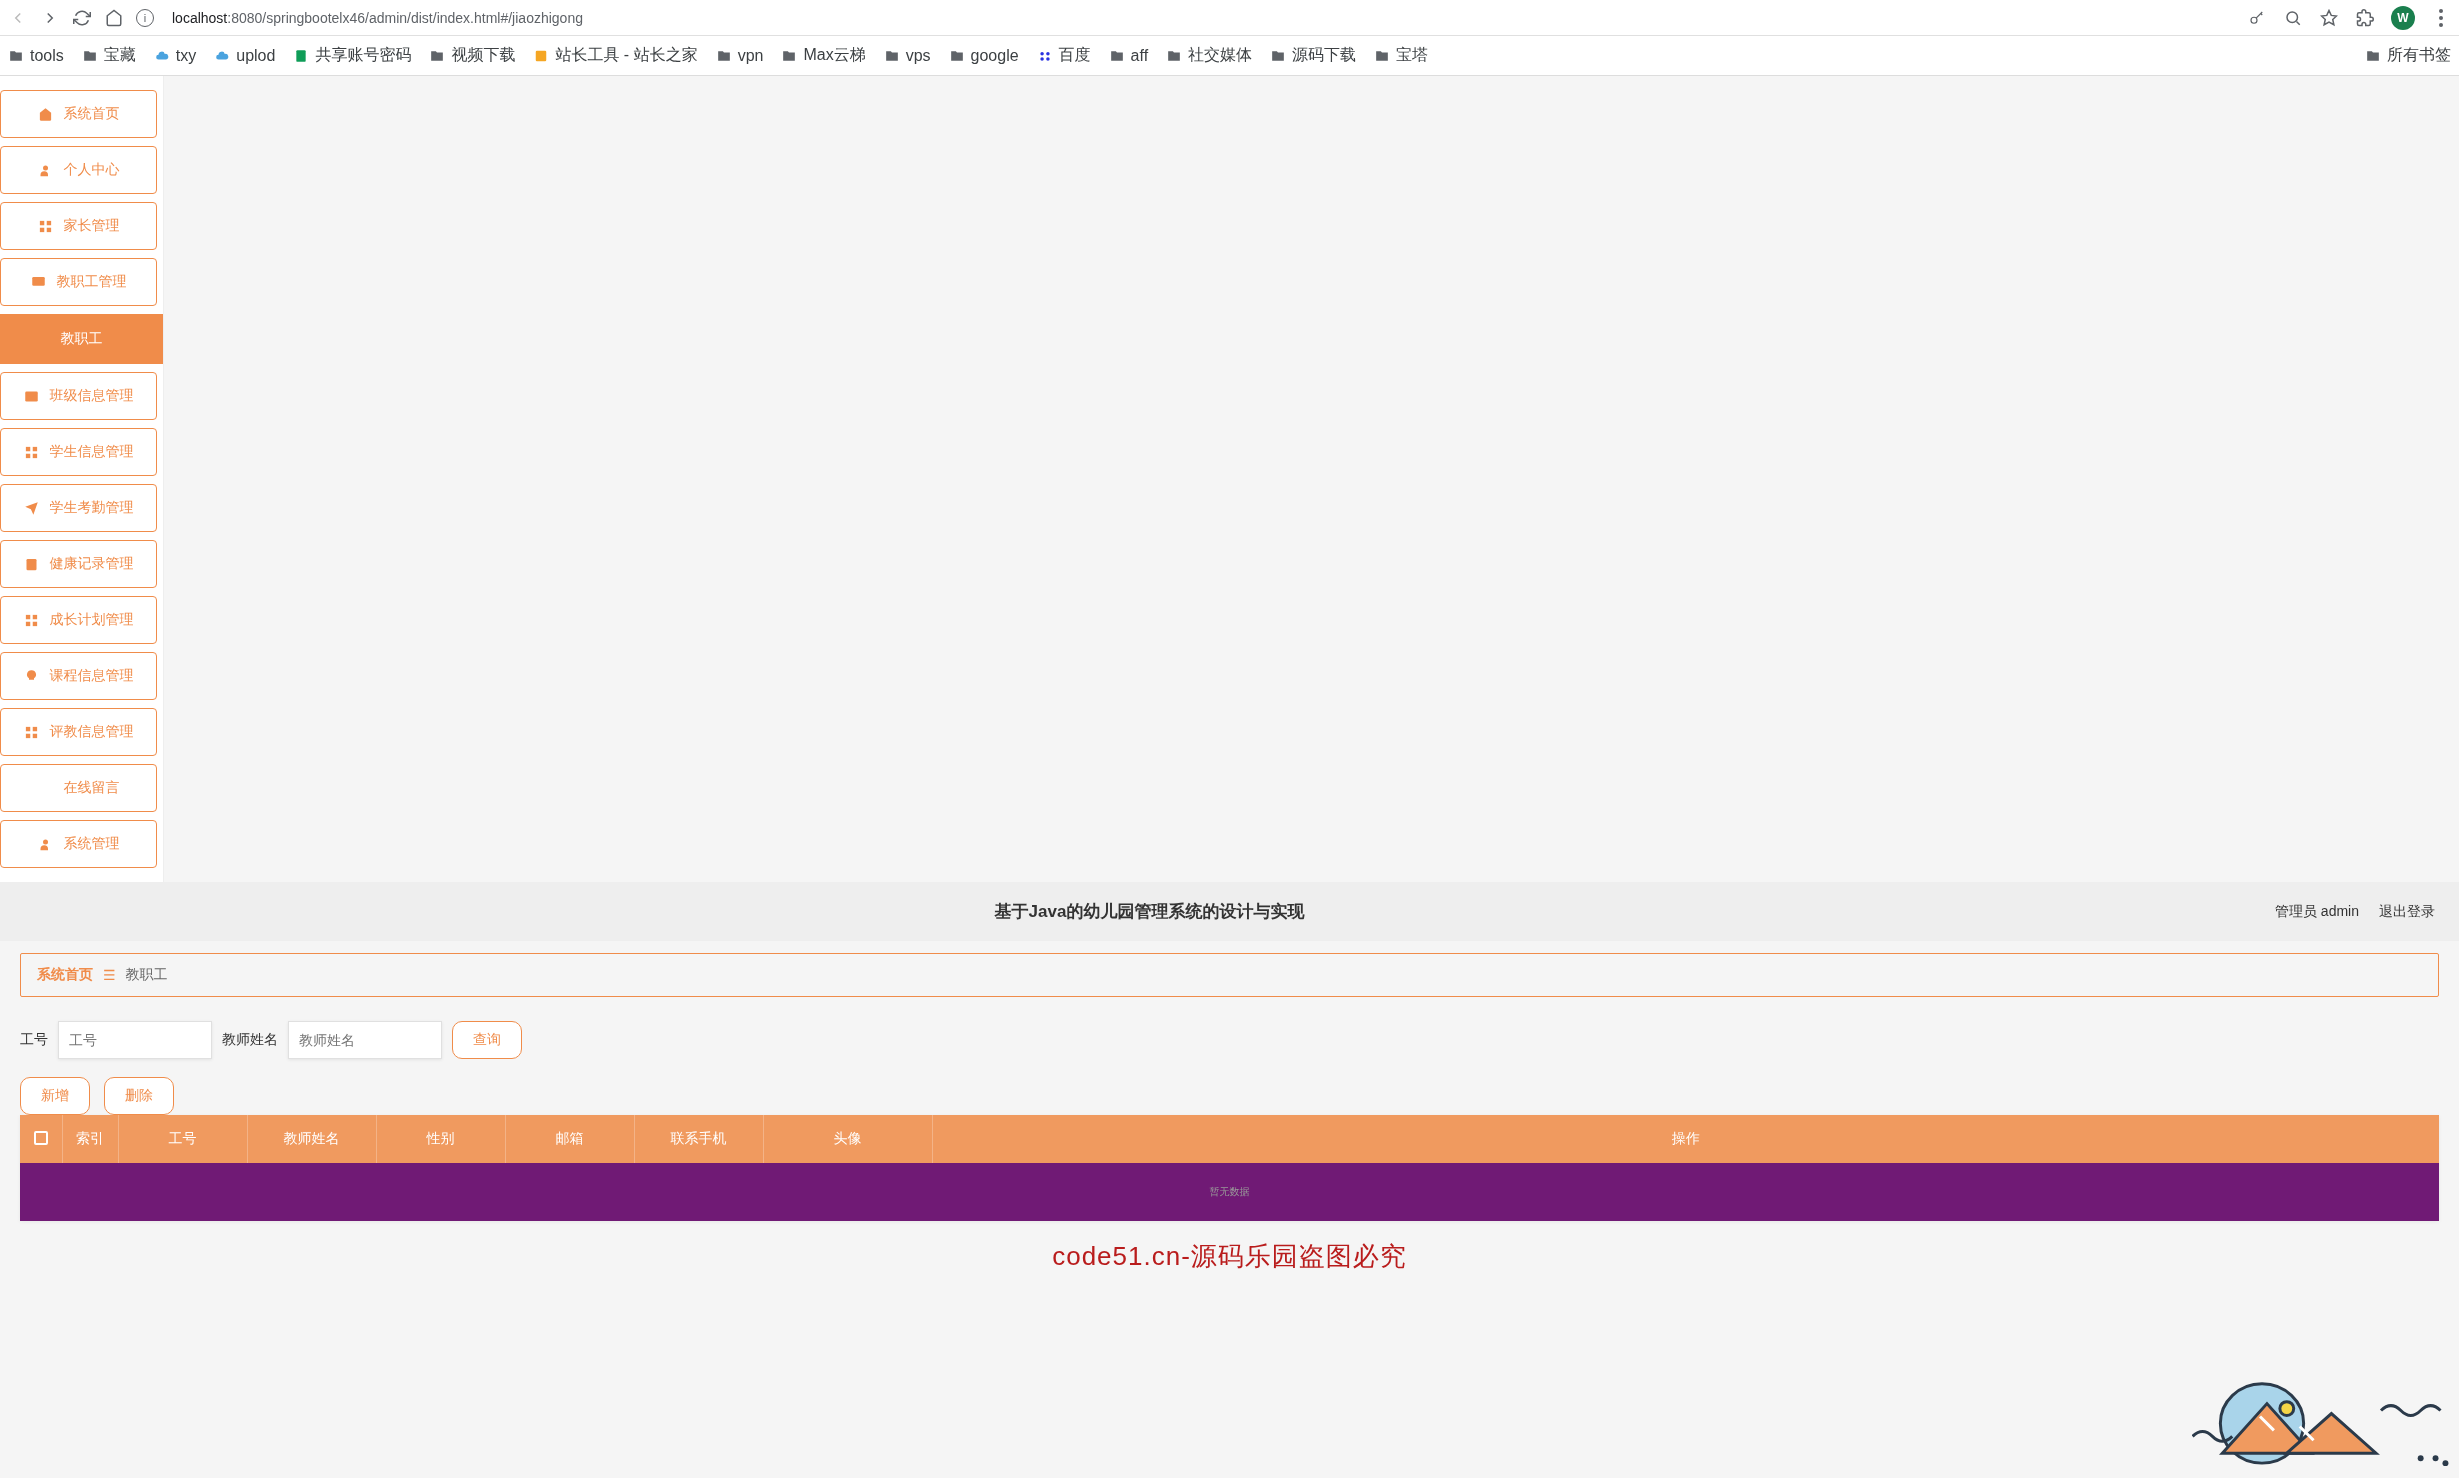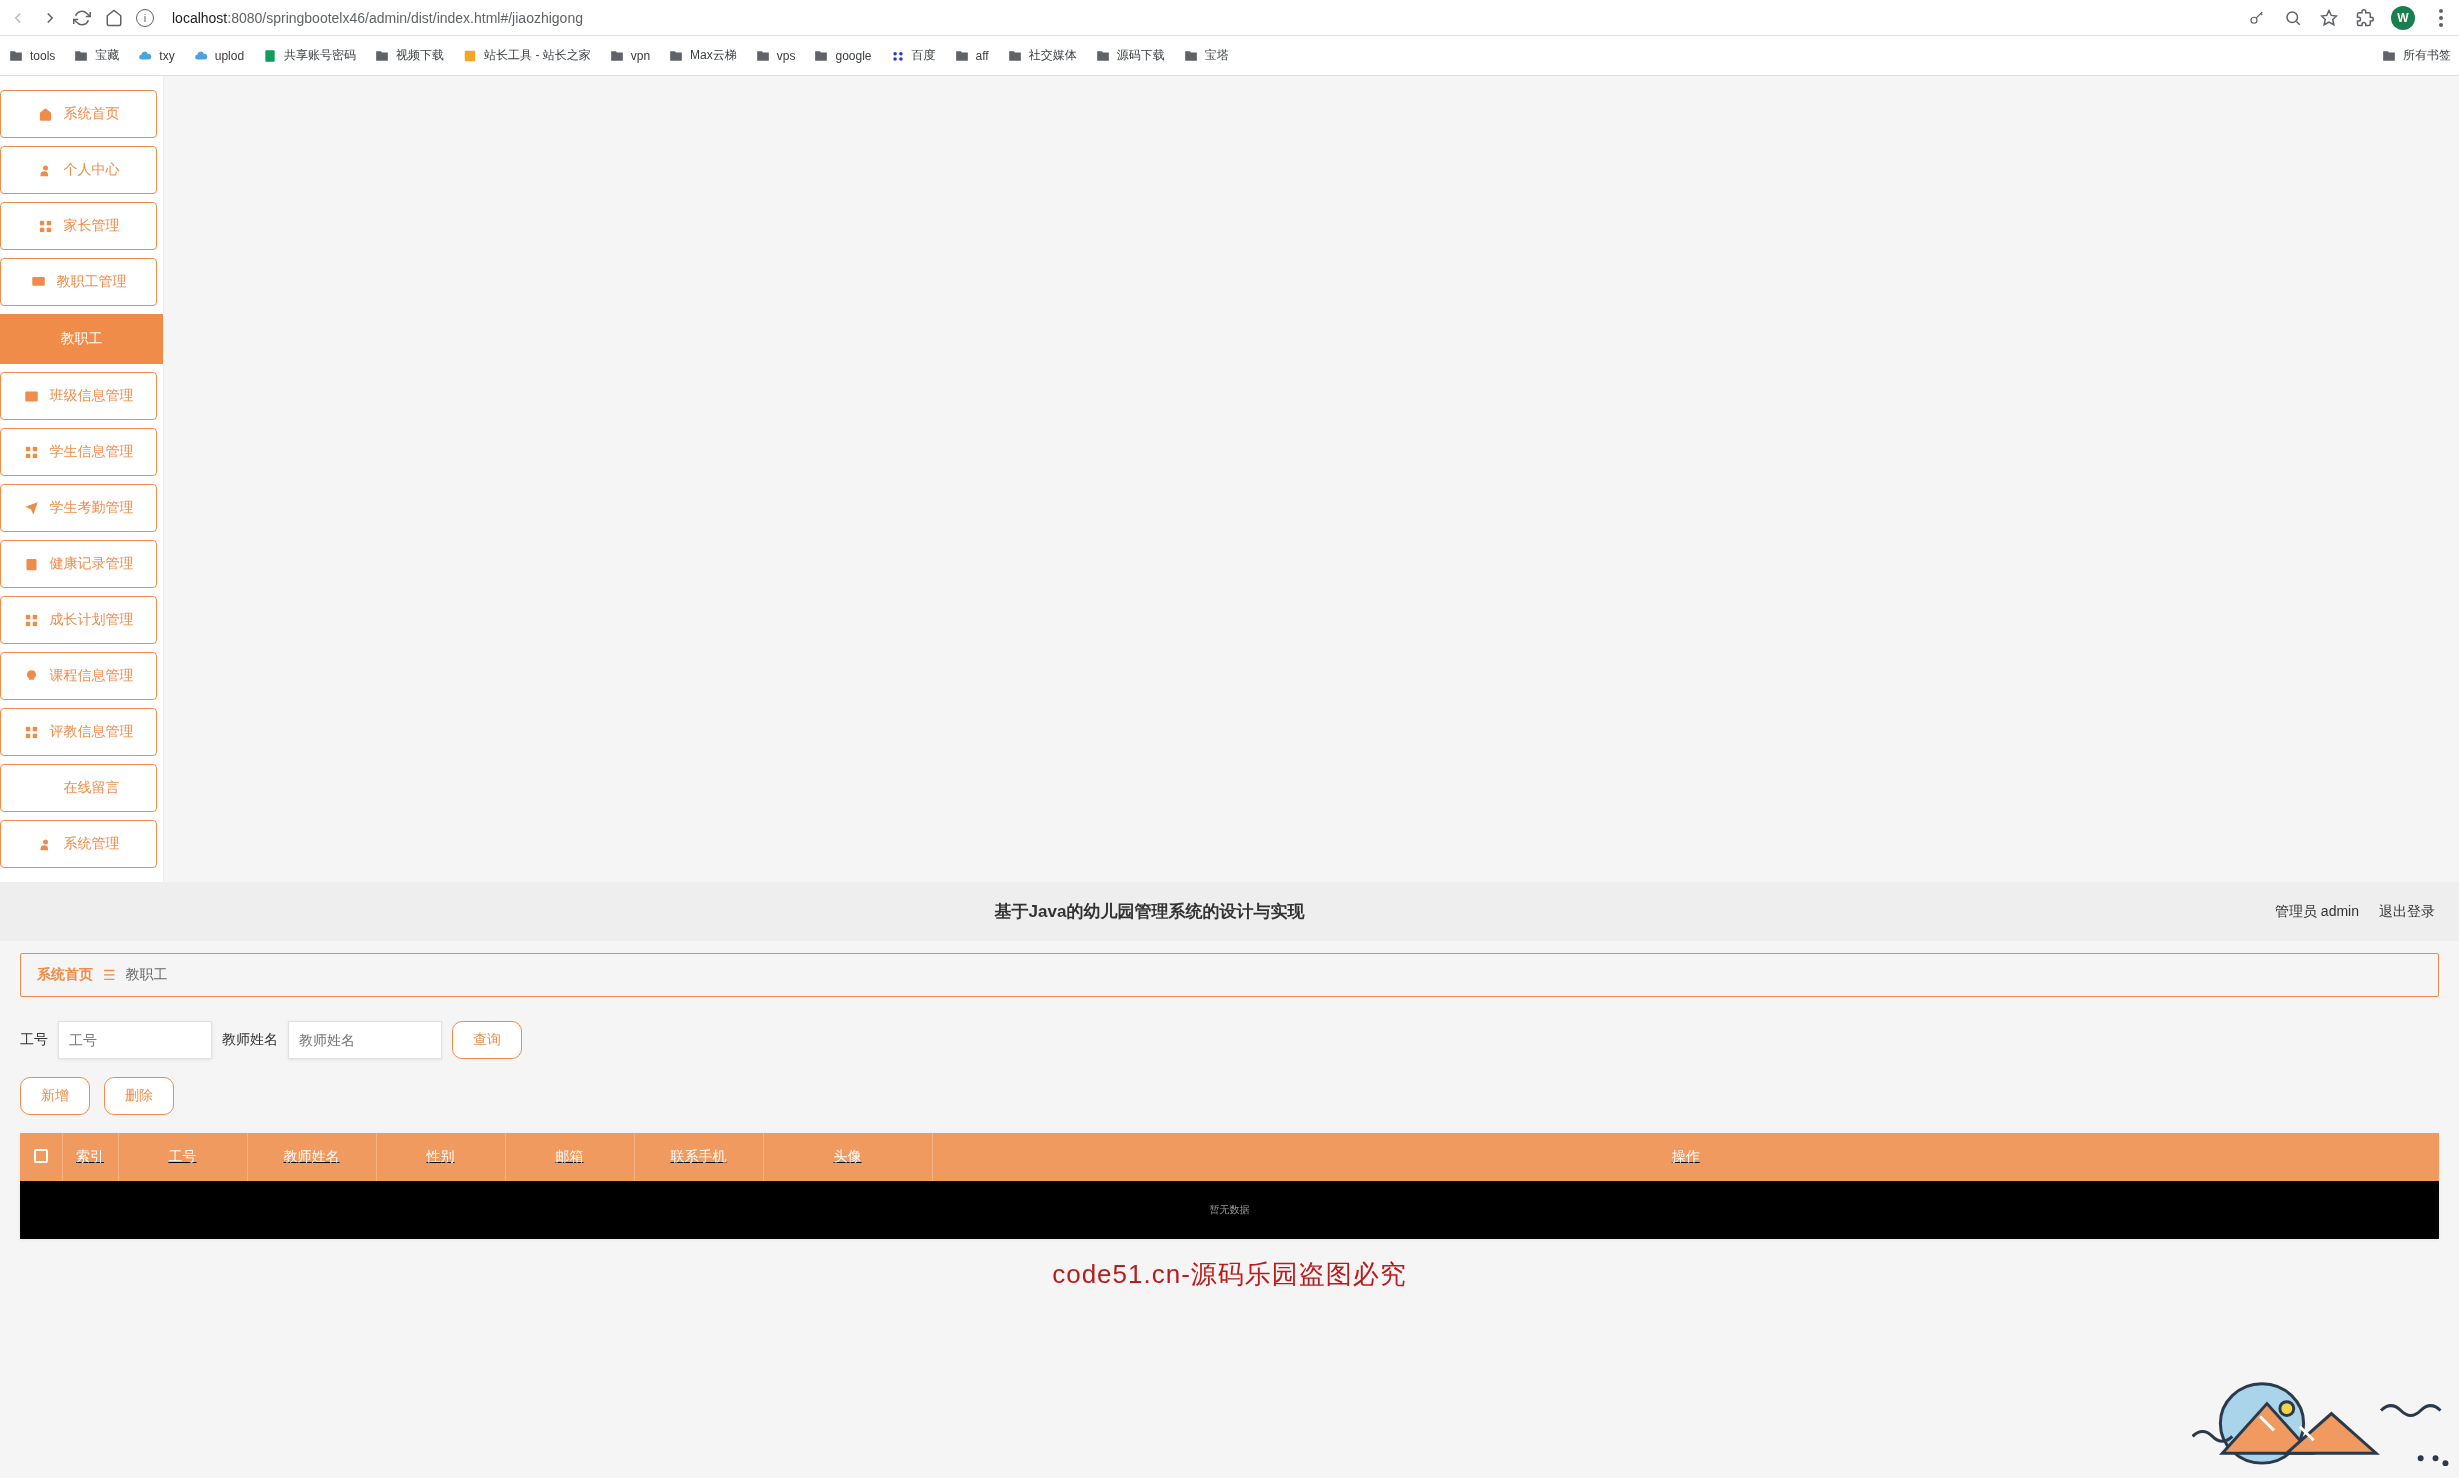--- a/index.html
+++ b/index.html
@@ -8,21 +8,21 @@
 
 .browser-bar { height: 36px; background: #fff; display: flex; align-items: center; padding: 0 8px; gap: 12px; border-bottom: 1px solid #e0e0e0; }
 .browser-bar .nav-icon { width: 20px; height: 20px; display: flex; align-items: center; justify-content: center; color: #5f6368; cursor: pointer; }
 .browser-bar .url { flex: 1; font-size: 14px; color: #202124; padding-left: 6px; }
 .browser-bar .url .host { color: #202124; }
 .browser-bar .url .path { color: #5f6368; }
 .browser-bar .right-icons { display: flex; gap: 16px; align-items: center; }
 .browser-bar .avatar-circle { width: 24px; height: 24px; border-radius: 50%; background: #1a7f4e; color: #fff; display: flex; align-items: center; justify-content: center; font-size: 12px; font-weight: bold; }
 
 
-.bookmarks-bar { height: 40px; background: #fff; display: flex; align-items: center; padding: 0 8px; gap: 18px; border-bottom: 1px solid #ddd; font-size: 12px; }
+.bookmarks-bar { height: 40px; background: #fff; display: flex; align-items: center; padding: 0 8px; gap: 18px; border-bottom: 1px solid #ddd; font-size: 16px; }
 .bookmark-item { display: flex; align-items: center; gap: 6px; color: #3c4043; cursor: pointer; }
 .bookmark-item .folder-icon { width: 16px; height: 14px; }
 .bookmarks-bar .spacer { flex: 1; }
 
 
 .app-container { display: flex; height: calc(100vh - 76px); flex-direction: column; }
 
 
 .sidebar { width: 164px; background: #fff; padding: 6px 0; overflow-y: auto; border-right: 1px solid #eee; }
 .sidebar::-webkit-scrollbar { width: 6px; }
@@ -43,21 +43,21 @@
 .breadcrumb-box .home-link { color: #f08c4a; font-weight: bold; }
 .breadcrumb-box .sep { color: #f08c4a; }
 .breadcrumb-box .current { color: #666; }
 
 .search-row { display: flex; align-items: center; gap: 10px; margin-top: 24px; }
 .search-row label { font-size: 14px; color: #333; }
 .search-row input { width: 154px; height: 38px; border: 1px solid #e0e0e0; padding: 0 10px; font-size: 14px; outline: none; box-shadow: 0 1px 3px rgba(0,0,0,0.08); }
 .btn { height: 38px; padding: 0 20px; border: 1px solid #f08c4a; background: #fff; color: #f08c4a; font-size: 14px; cursor: pointer; border-radius: 10px; }
 .action-row { display: flex; gap: 14px; margin-top: 18px; }
 
-.data-table { width: 100%; margin-top: 18px; border-collapse: collapse; background: #000000; box-shadow: 0 1px 4px rgba(0,0,0,0.06); text-decoration: underline; }
+.data-table { width: 100%; border-collapse: collapse; background: #701a75; box-shadow: 0 1px 4px rgba(0,0,0,0.06); }
 .data-table thead th { background: #f09a5f; color: #fff; padding: 15px 8px; font-size: 14px; font-weight: normal; border-right: 1px solid rgba(255,255,255,0.25); }
 .data-table thead th:last-child { border-right: none; }
 .data-table thead th.chk { width: 42px; }
 .data-table thead th .chkbox { width: 14px; height: 14px; border: 2px solid #fff; display: inline-block; border-radius: 2px; }
 .data-table tbody td { padding: 22px; text-align: center; color: #999; font-size: 10px; }
 
 .watermark { text-align: center; color: #b91c1c; font-size: 26px; margin-top: 18px; letter-spacing: 1px; }
 
 
 .deco-illustration { position: fixed; right: 8px; bottom: 0; width: 259px; height: 119px; pointer-events: none; }

